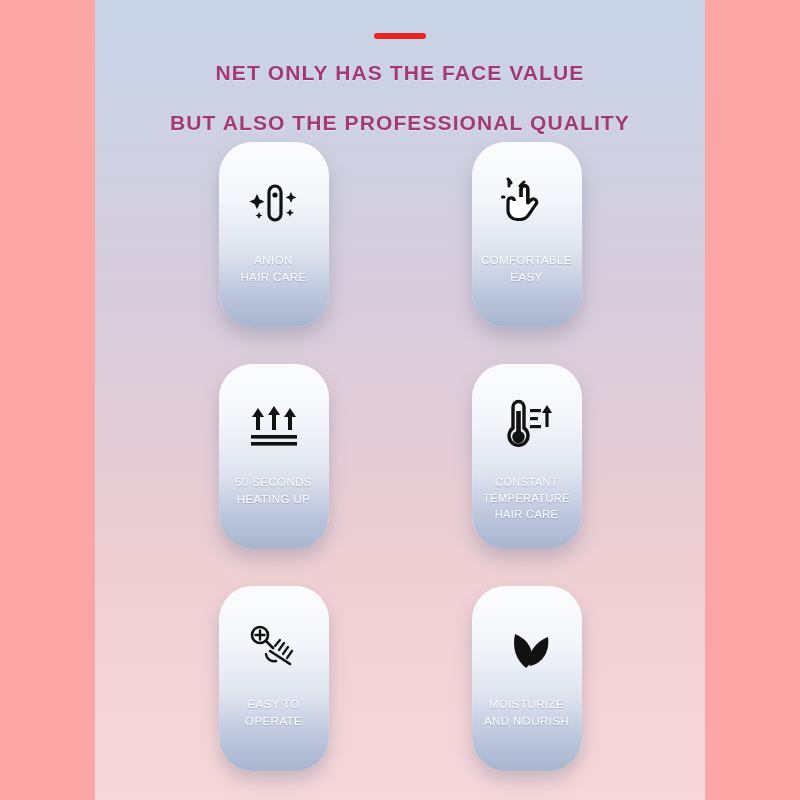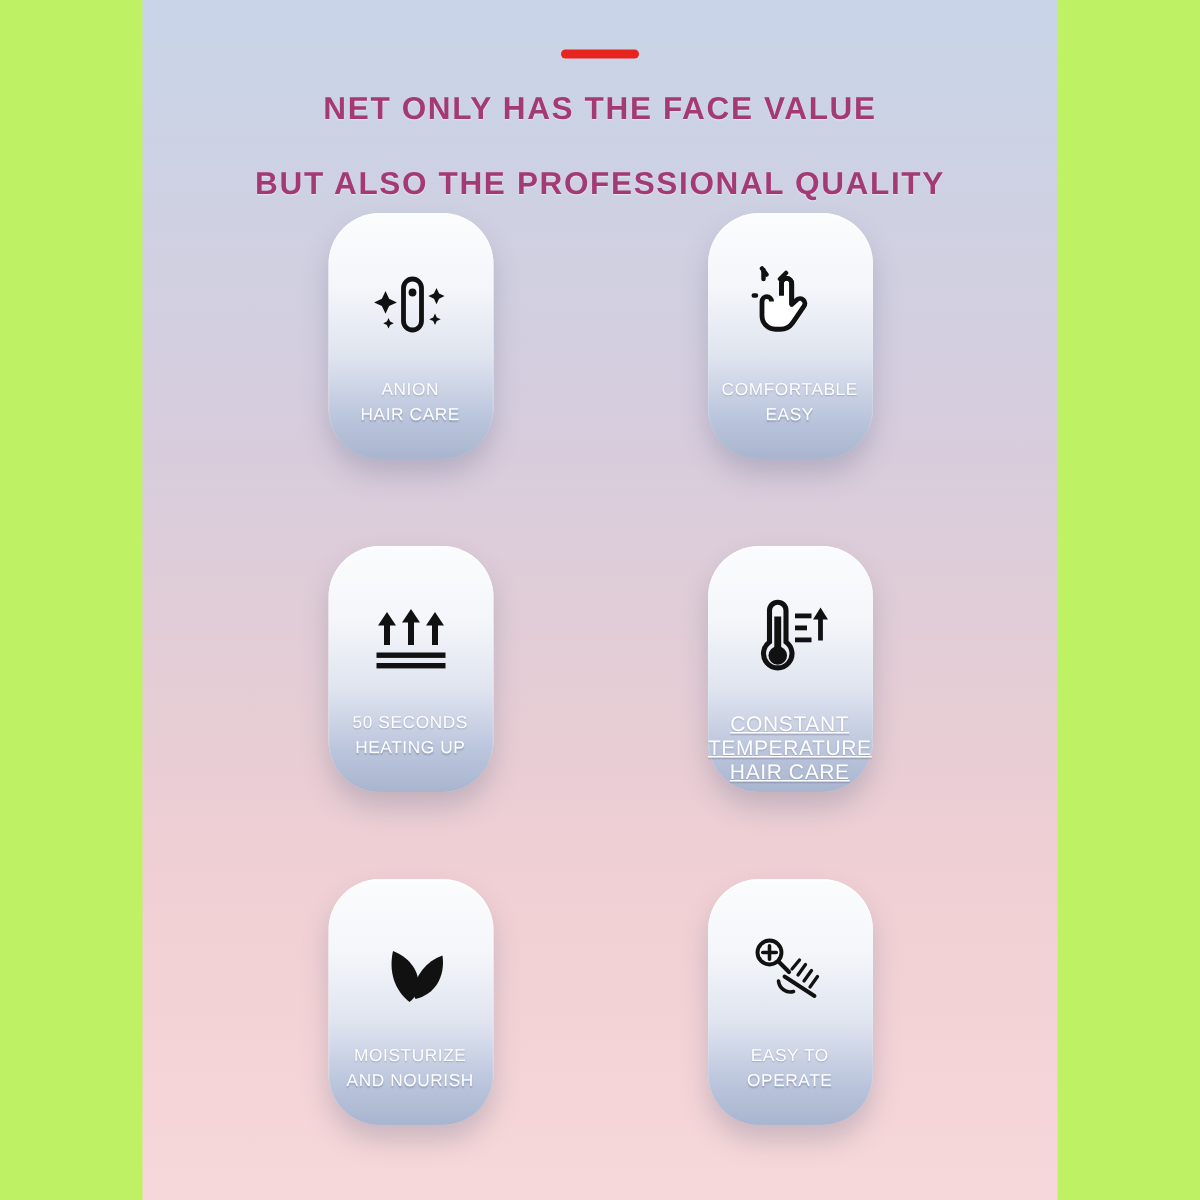--- a/index.html
+++ b/index.html
@@ -10,21 +10,21 @@
   body {
     width: 800px;
     height: 800px;
     font-family: "Liberation Sans", sans-serif;
     overflow: hidden;
   }
   .canvas {
     position: relative;
     width: 800px;
     height: 800px;
-    background: #bef264;
+    background: #fca5a5;
     display: flex;
     align-items: flex-start;
     justify-content: center;
   }
   .poster {
     position: relative;
     width: 610px;
     height: 800px;
     background: linear-gradient(180deg,
         #c9d4e8 0%,
@@ -73,21 +73,21 @@
     display: grid;
     grid-template-columns: 1fr 1fr;
     grid-template-rows: repeat(3, 222px);
     justify-items: center;
     padding: 0 52px;
     box-sizing: border-box;
   }
   .card {
     position: relative;
     width: 110px;
-    height: 164px;
+    height: 185px;
     border-radius: 34px;
     background: linear-gradient(180deg,
         #fbfcfd 0%,
         #f4f6fa 30%,
         #dfe4ef 58%,
         #bcc6dd 82%,
         #a9b5cf 100%);
     box-shadow: 0 10px 18px rgba(90,100,130,0.28),
                 inset 0 1px 1px rgba(255,255,255,0.8);
     display: flex;
@@ -106,23 +106,22 @@
     color: #ffffff;
     font-size: 11.5px;
     line-height: 17px;
     text-align: center;
     letter-spacing: 0.4px;
     text-shadow: 0 1px 1px rgba(80,90,120,0.35);
     padding: 0 6px;
     white-space: pre-line;
   }
   .card-label.small {
-    font-size: 14px;
+    font-size: 11px;
     line-height: 16px;
-    text-decoration: underline;
   }
   svg { display: block; }
 </style>
 </head>
 <body>
 
 <div class="canvas">
   <div class="poster">
 
     <div class="top-dash"></div>
@@ -186,31 +185,20 @@
             <circle cx="19.5" cy="38" r="6.2" fill="#111"></circle>
             <rect x="31" y="10" width="11" height="3.2" fill="#111"></rect>
             <rect x="31" y="18" width="8" height="3.2" fill="#111"></rect>
             <rect x="31" y="26" width="11" height="3.2" fill="#111"></rect>
             <path d="M48 6 l5 8 h-3.4 v14 h-3.2 V14 H43z" fill="#111"></path>
           </svg>
         </div>
         <div class="card-label small">CONSTANT
 TEMPERATURE
 HAIR CARE</div>
-      </div>
-
-      <div class="card">
-        <div class="icon-wrap">
-          <svg width="56" height="52" viewBox="0 0 56 52">
-            <path d="M27 46 C17 38 13 26 16 12 C26 16 33 24 33 34 C33 39 31 43 27 46z" fill="#111"></path>
-            <path d="M29 40 C31 28 38 19 49 15 C51 29 44 41 31 44z" fill="#111"></path>
-          </svg>
-        </div>
-        <div class="card-label">MOISTURIZE
-AND NOURISH</div>
       </div>
 
       <div class="card">
         <div class="icon-wrap">
           <svg width="56" height="54" viewBox="0 0 56 54">
             <circle cx="14" cy="14" r="8" fill="none" stroke="#111" stroke-width="2.6"></circle>
             <path d="M14 9.5 v9 M9.5 14 h9" stroke="#111" stroke-width="2.4" stroke-linecap="round"></path>
             <path d="M20 20 l7 7" stroke="#111" stroke-width="2.8" stroke-linecap="round"></path>
             <g stroke="#111" stroke-width="2.2" fill="none" stroke-linecap="round">
               <path d="M29 25 l5 -6"></path>
@@ -219,15 +207,26 @@
               <path d="M41 37 l5 -7"></path>
             </g>
             <path d="M24 30 l20 13" stroke="#111" stroke-width="2.6" stroke-linecap="round" fill="none"></path>
             <path d="M20 33 a8 8 0 0 0 10 7" stroke="#111" stroke-width="2.4" fill="none" stroke-linecap="round"></path>
           </svg>
         </div>
         <div class="card-label">EASY TO
 OPERATE</div>
       </div>
 
+      <div class="card">
+        <div class="icon-wrap">
+          <svg width="56" height="52" viewBox="0 0 56 52">
+            <path d="M27 46 C17 38 13 26 16 12 C26 16 33 24 33 34 C33 39 31 43 27 46z" fill="#111"></path>
+            <path d="M29 40 C31 28 38 19 49 15 C51 29 44 41 31 44z" fill="#111"></path>
+          </svg>
+        </div>
+        <div class="card-label">MOISTURIZE
+AND NOURISH</div>
+      </div>
+
     </div>
   </div>
 </div>
 
 </body></html>

